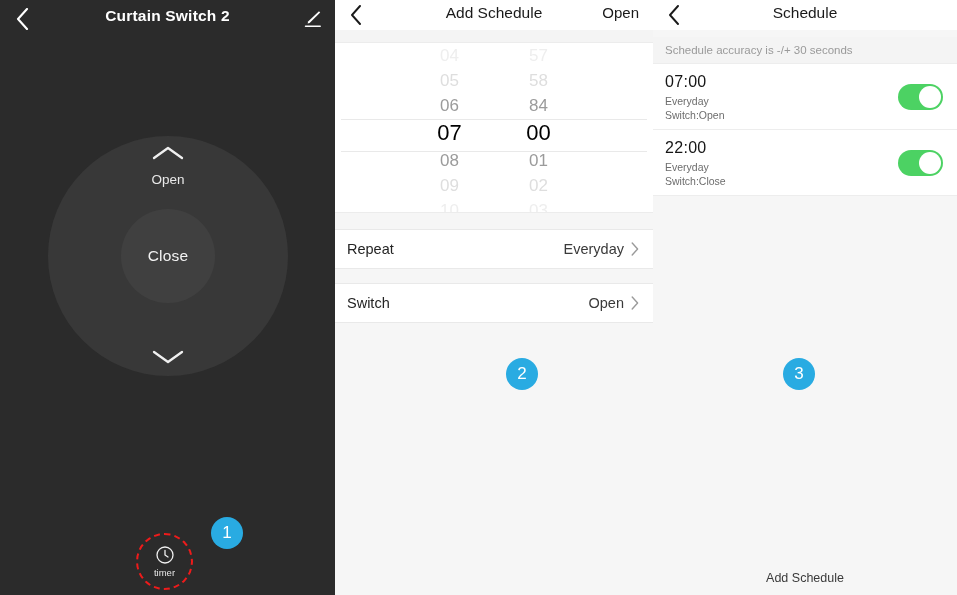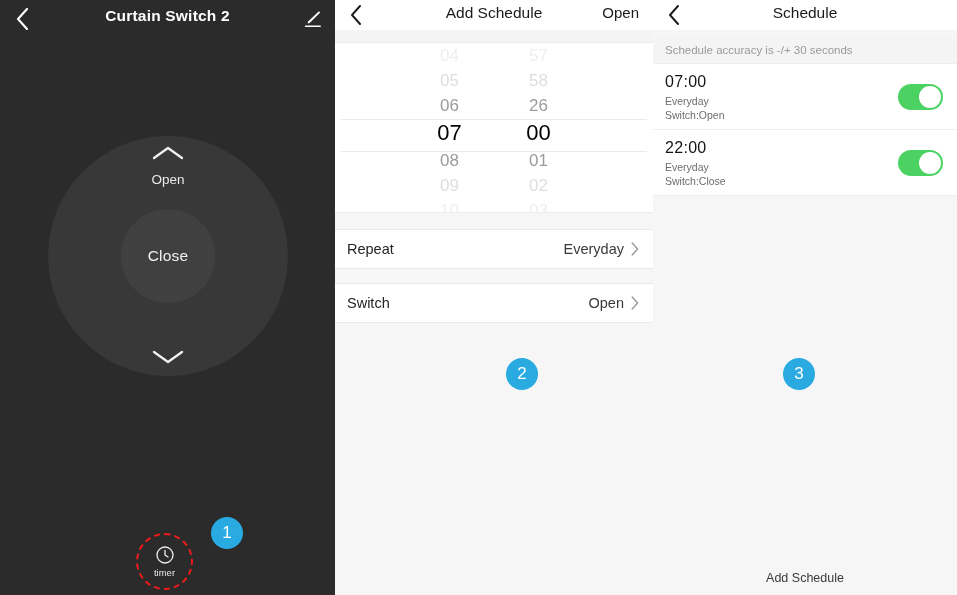--- a/index.html
+++ b/index.html
@@ -417,21 +417,21 @@
           <div class="pk-cell faint">05</div>
           <div class="pk-cell">06</div>
           <div class="pk-cell sel">07</div>
           <div class="pk-cell">08</div>
           <div class="pk-cell faint">09</div>
           <div class="pk-cell faint2">10</div>
         </div>
         <div class="picker-col">
           <div class="pk-cell faint2">57</div>
           <div class="pk-cell faint">58</div>
-          <div class="pk-cell">26</div>
+          <div class="pk-cell">84</div>
           <div class="pk-cell sel">00</div>
           <div class="pk-cell">01</div>
           <div class="pk-cell faint">02</div>
           <div class="pk-cell faint2">03</div>
         </div>
       </div>
       <div class="pk-line pk-line-top"></div>
       <div class="pk-line pk-line-bottom"></div>
       <div class="picker-bottom-rule"></div>
     </div>

